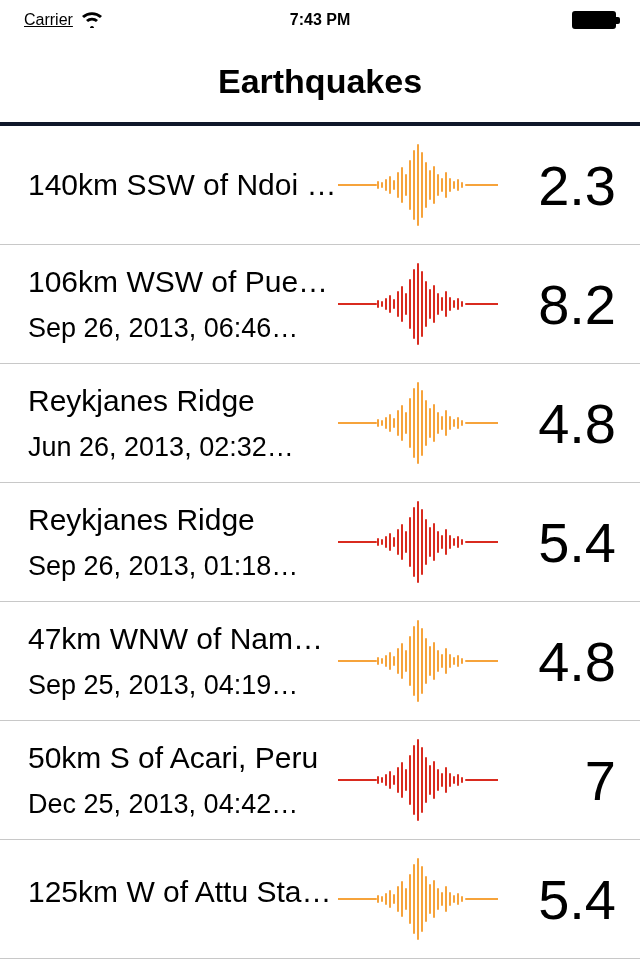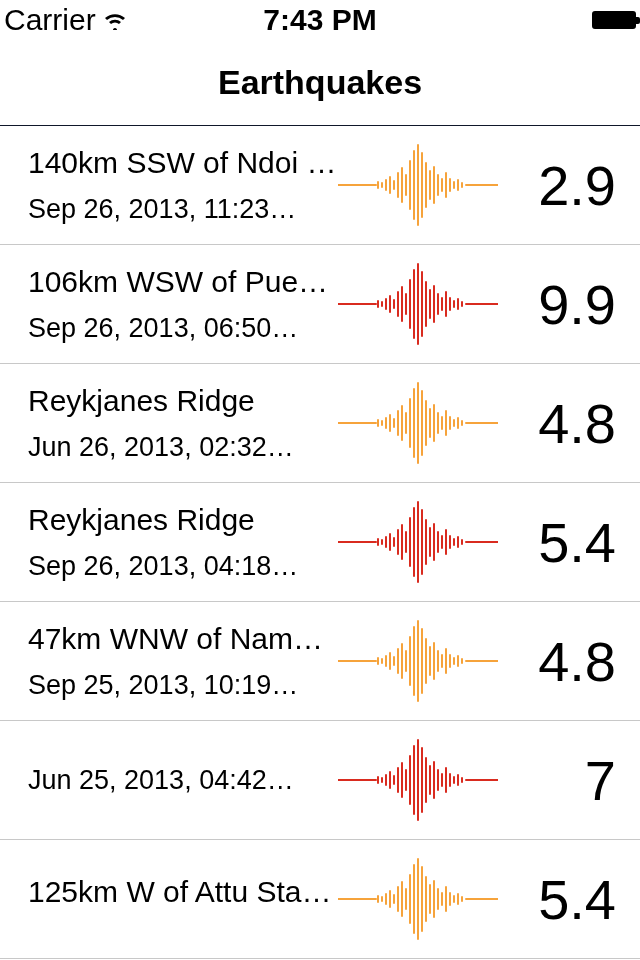--- a/index.html
+++ b/index.html
@@ -13,23 +13,24 @@
       font-family: -apple-system, "Helvetica Neue", Helvetica, Arial, sans-serif;
       background: #fff;
       overflow: hidden;
       position: relative;
     }
     .status-bar {
       height: 40px;
       display: flex;
       align-items: center;
       justify-content: space-between;
-      padding: 0 4px;
-      font-size: 30px;
+      padding: 0 24px;
+      font-size: 16px;
       font-weight: 500;
+      text-decoration: underline;
     }
     .status-left {
       display: flex;
       align-items: center;
       gap: 6px;
     }
     .wifi-icon {
       display: inline-block;
     }
     .status-center {
@@ -58,21 +59,21 @@
       width: 4px;
       height: 7px;
       background: #000;
       border-radius: 0 2px 2px 0;
     }
     .nav-bar {
       height: 86px;
       display: flex;
       align-items: center;
       justify-content: center;
-      border-bottom: 1px solid #0f172a;
+      border-bottom: 4px solid #0f172a;
       text-align: center;
     }
     .nav-title {
       font-size: 34px;
       font-weight: 700;
     }
     .list {
       overflow: hidden;
     }
     .row {
@@ -144,21 +145,20 @@
 </div>
 
 <div class="nav-bar">
   <div class="nav-title">Earthquakes</div>
 </div>
 
 <div class="list" id="list">
     <div class="row">
       <div class="row-text">
         <div class="row-title">140km SSW of Ndoi Islan…</div>
-        <div class="row-date">Sep 26, 2013, 11:23…</div>
       </div>
       <div class="wave-wrap wave-orange">
         <svg style="" width="160" height="84" viewBox="0 0 160 84">
   <g stroke="currentColor" stroke-width="2" stroke-linecap="round" fill="none">
     <line x1="0" y1="42" x2="38" y2="42"></line>
     <line x1="40" y1="39" x2="40" y2="45"></line>
     <line x1="44" y1="40" x2="44" y2="44"></line>
     <line x1="48" y1="37" x2="48" y2="47"></line>
     <line x1="52" y1="34" x2="52" y2="50"></line>
     <line x1="56" y1="38" x2="56" y2="46"></line>
@@ -176,26 +176,26 @@
     <line x1="104" y1="36" x2="104" y2="48"></line>
     <line x1="108" y1="30" x2="108" y2="54"></line>
     <line x1="112" y1="36" x2="112" y2="48"></line>
     <line x1="116" y1="39" x2="116" y2="45"></line>
     <line x1="120" y1="37" x2="120" y2="47"></line>
     <line x1="124" y1="40" x2="124" y2="44"></line>
     <line x1="128" y1="42" x2="160" y2="42"></line>
   </g>
 </svg>
       </div>
-      <div class="magnitude">2.9</div>
+      <div class="magnitude">2.3</div>
     </div>
     <div class="row">
       <div class="row-text">
         <div class="row-title">106km WSW of Puerto M…</div>
-        <div class="row-date">Sep 26, 2013, 06:50…</div>
+        <div class="row-date">Sep 26, 2013, 06:46…</div>
       </div>
       <div class="wave-wrap wave-red">
         <svg style="" width="160" height="84" viewBox="0 0 160 84">
   <g stroke="currentColor" stroke-width="2" stroke-linecap="round" fill="none">
     <line x1="0" y1="42" x2="38" y2="42"></line>
     <line x1="40" y1="39" x2="40" y2="45"></line>
     <line x1="44" y1="40" x2="44" y2="44"></line>
     <line x1="48" y1="37" x2="48" y2="47"></line>
     <line x1="52" y1="34" x2="52" y2="50"></line>
     <line x1="56" y1="38" x2="56" y2="46"></line>
@@ -213,21 +213,21 @@
     <line x1="104" y1="36" x2="104" y2="48"></line>
     <line x1="108" y1="30" x2="108" y2="54"></line>
     <line x1="112" y1="36" x2="112" y2="48"></line>
     <line x1="116" y1="39" x2="116" y2="45"></line>
     <line x1="120" y1="37" x2="120" y2="47"></line>
     <line x1="124" y1="40" x2="124" y2="44"></line>
     <line x1="128" y1="42" x2="160" y2="42"></line>
   </g>
 </svg>
       </div>
-      <div class="magnitude">9.9</div>
+      <div class="magnitude">8.2</div>
     </div>
     <div class="row">
       <div class="row-text">
         <div class="row-title">Reykjanes Ridge</div>
         <div class="row-date">Jun 26, 2013, 02:32…</div>
       </div>
       <div class="wave-wrap wave-orange">
         <svg style="" width="160" height="84" viewBox="0 0 160 84">
   <g stroke="currentColor" stroke-width="2" stroke-linecap="round" fill="none">
     <line x1="0" y1="42" x2="38" y2="42"></line>
@@ -255,21 +255,21 @@
     <line x1="124" y1="40" x2="124" y2="44"></line>
     <line x1="128" y1="42" x2="160" y2="42"></line>
   </g>
 </svg>
       </div>
       <div class="magnitude">4.8</div>
     </div>
     <div class="row">
       <div class="row-text">
         <div class="row-title">Reykjanes Ridge</div>
-        <div class="row-date">Sep 26, 2013, 04:18…</div>
+        <div class="row-date">Sep 26, 2013, 01:18…</div>
       </div>
       <div class="wave-wrap wave-red">
         <svg style="" width="160" height="84" viewBox="0 0 160 84">
   <g stroke="currentColor" stroke-width="2" stroke-linecap="round" fill="none">
     <line x1="0" y1="42" x2="38" y2="42"></line>
     <line x1="40" y1="39" x2="40" y2="45"></line>
     <line x1="44" y1="40" x2="44" y2="44"></line>
     <line x1="48" y1="37" x2="48" y2="47"></line>
     <line x1="52" y1="34" x2="52" y2="50"></line>
     <line x1="56" y1="38" x2="56" y2="46"></line>
@@ -292,21 +292,21 @@
     <line x1="124" y1="40" x2="124" y2="44"></line>
     <line x1="128" y1="42" x2="160" y2="42"></line>
   </g>
 </svg>
       </div>
       <div class="magnitude">5.4</div>
     </div>
     <div class="row">
       <div class="row-text">
         <div class="row-title">47km WNW of Namatana…</div>
-        <div class="row-date">Sep 25, 2013, 10:19…</div>
+        <div class="row-date">Sep 25, 2013, 04:19…</div>
       </div>
       <div class="wave-wrap wave-orange">
         <svg style="" width="160" height="84" viewBox="0 0 160 84">
   <g stroke="currentColor" stroke-width="2" stroke-linecap="round" fill="none">
     <line x1="0" y1="42" x2="38" y2="42"></line>
     <line x1="40" y1="39" x2="40" y2="45"></line>
     <line x1="44" y1="40" x2="44" y2="44"></line>
     <line x1="48" y1="37" x2="48" y2="47"></line>
     <line x1="52" y1="34" x2="52" y2="50"></line>
     <line x1="56" y1="38" x2="56" y2="46"></line>
@@ -328,21 +328,22 @@
     <line x1="120" y1="37" x2="120" y2="47"></line>
     <line x1="124" y1="40" x2="124" y2="44"></line>
     <line x1="128" y1="42" x2="160" y2="42"></line>
   </g>
 </svg>
       </div>
       <div class="magnitude">4.8</div>
     </div>
     <div class="row">
       <div class="row-text">
-        <div class="row-date">Jun 25, 2013, 04:42…</div>
+        <div class="row-title">50km S of Acari, Peru</div>
+        <div class="row-date">Dec 25, 2013, 04:42…</div>
       </div>
       <div class="wave-wrap wave-red">
         <svg style="" width="160" height="84" viewBox="0 0 160 84">
   <g stroke="currentColor" stroke-width="2" stroke-linecap="round" fill="none">
     <line x1="0" y1="42" x2="38" y2="42"></line>
     <line x1="40" y1="39" x2="40" y2="45"></line>
     <line x1="44" y1="40" x2="44" y2="44"></line>
     <line x1="48" y1="37" x2="48" y2="47"></line>
     <line x1="52" y1="34" x2="52" y2="50"></line>
     <line x1="56" y1="38" x2="56" y2="46"></line>

